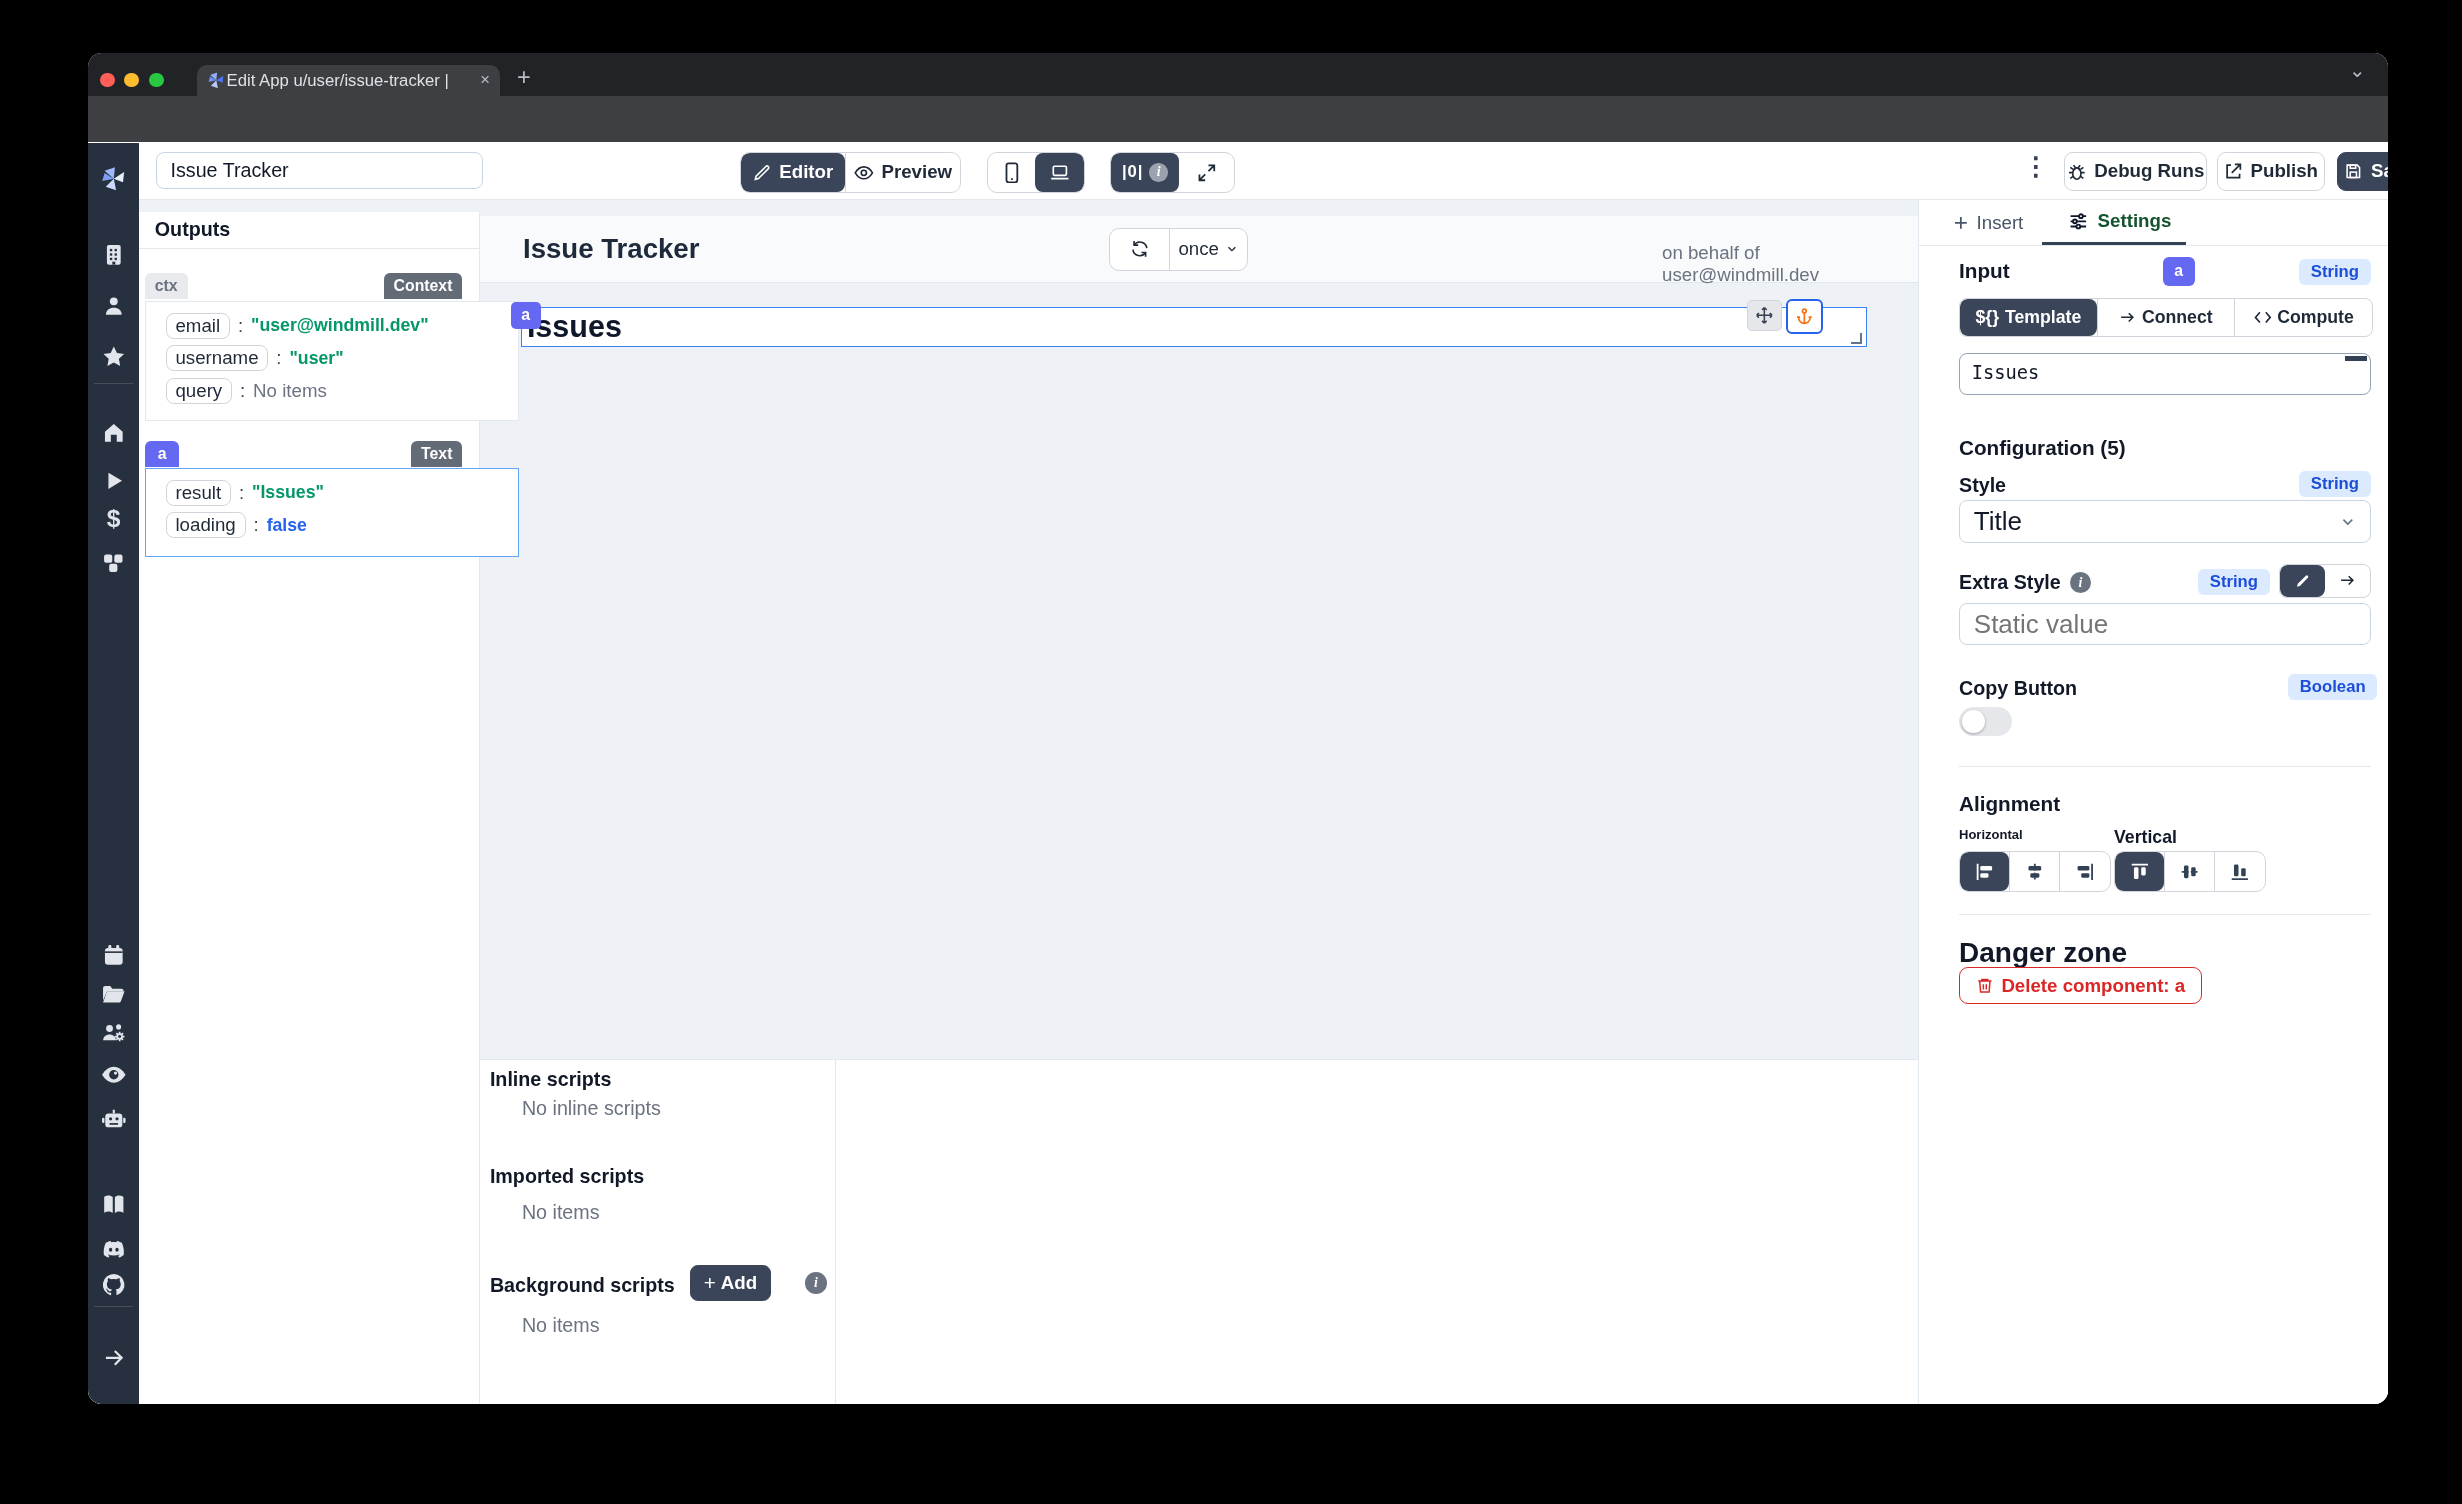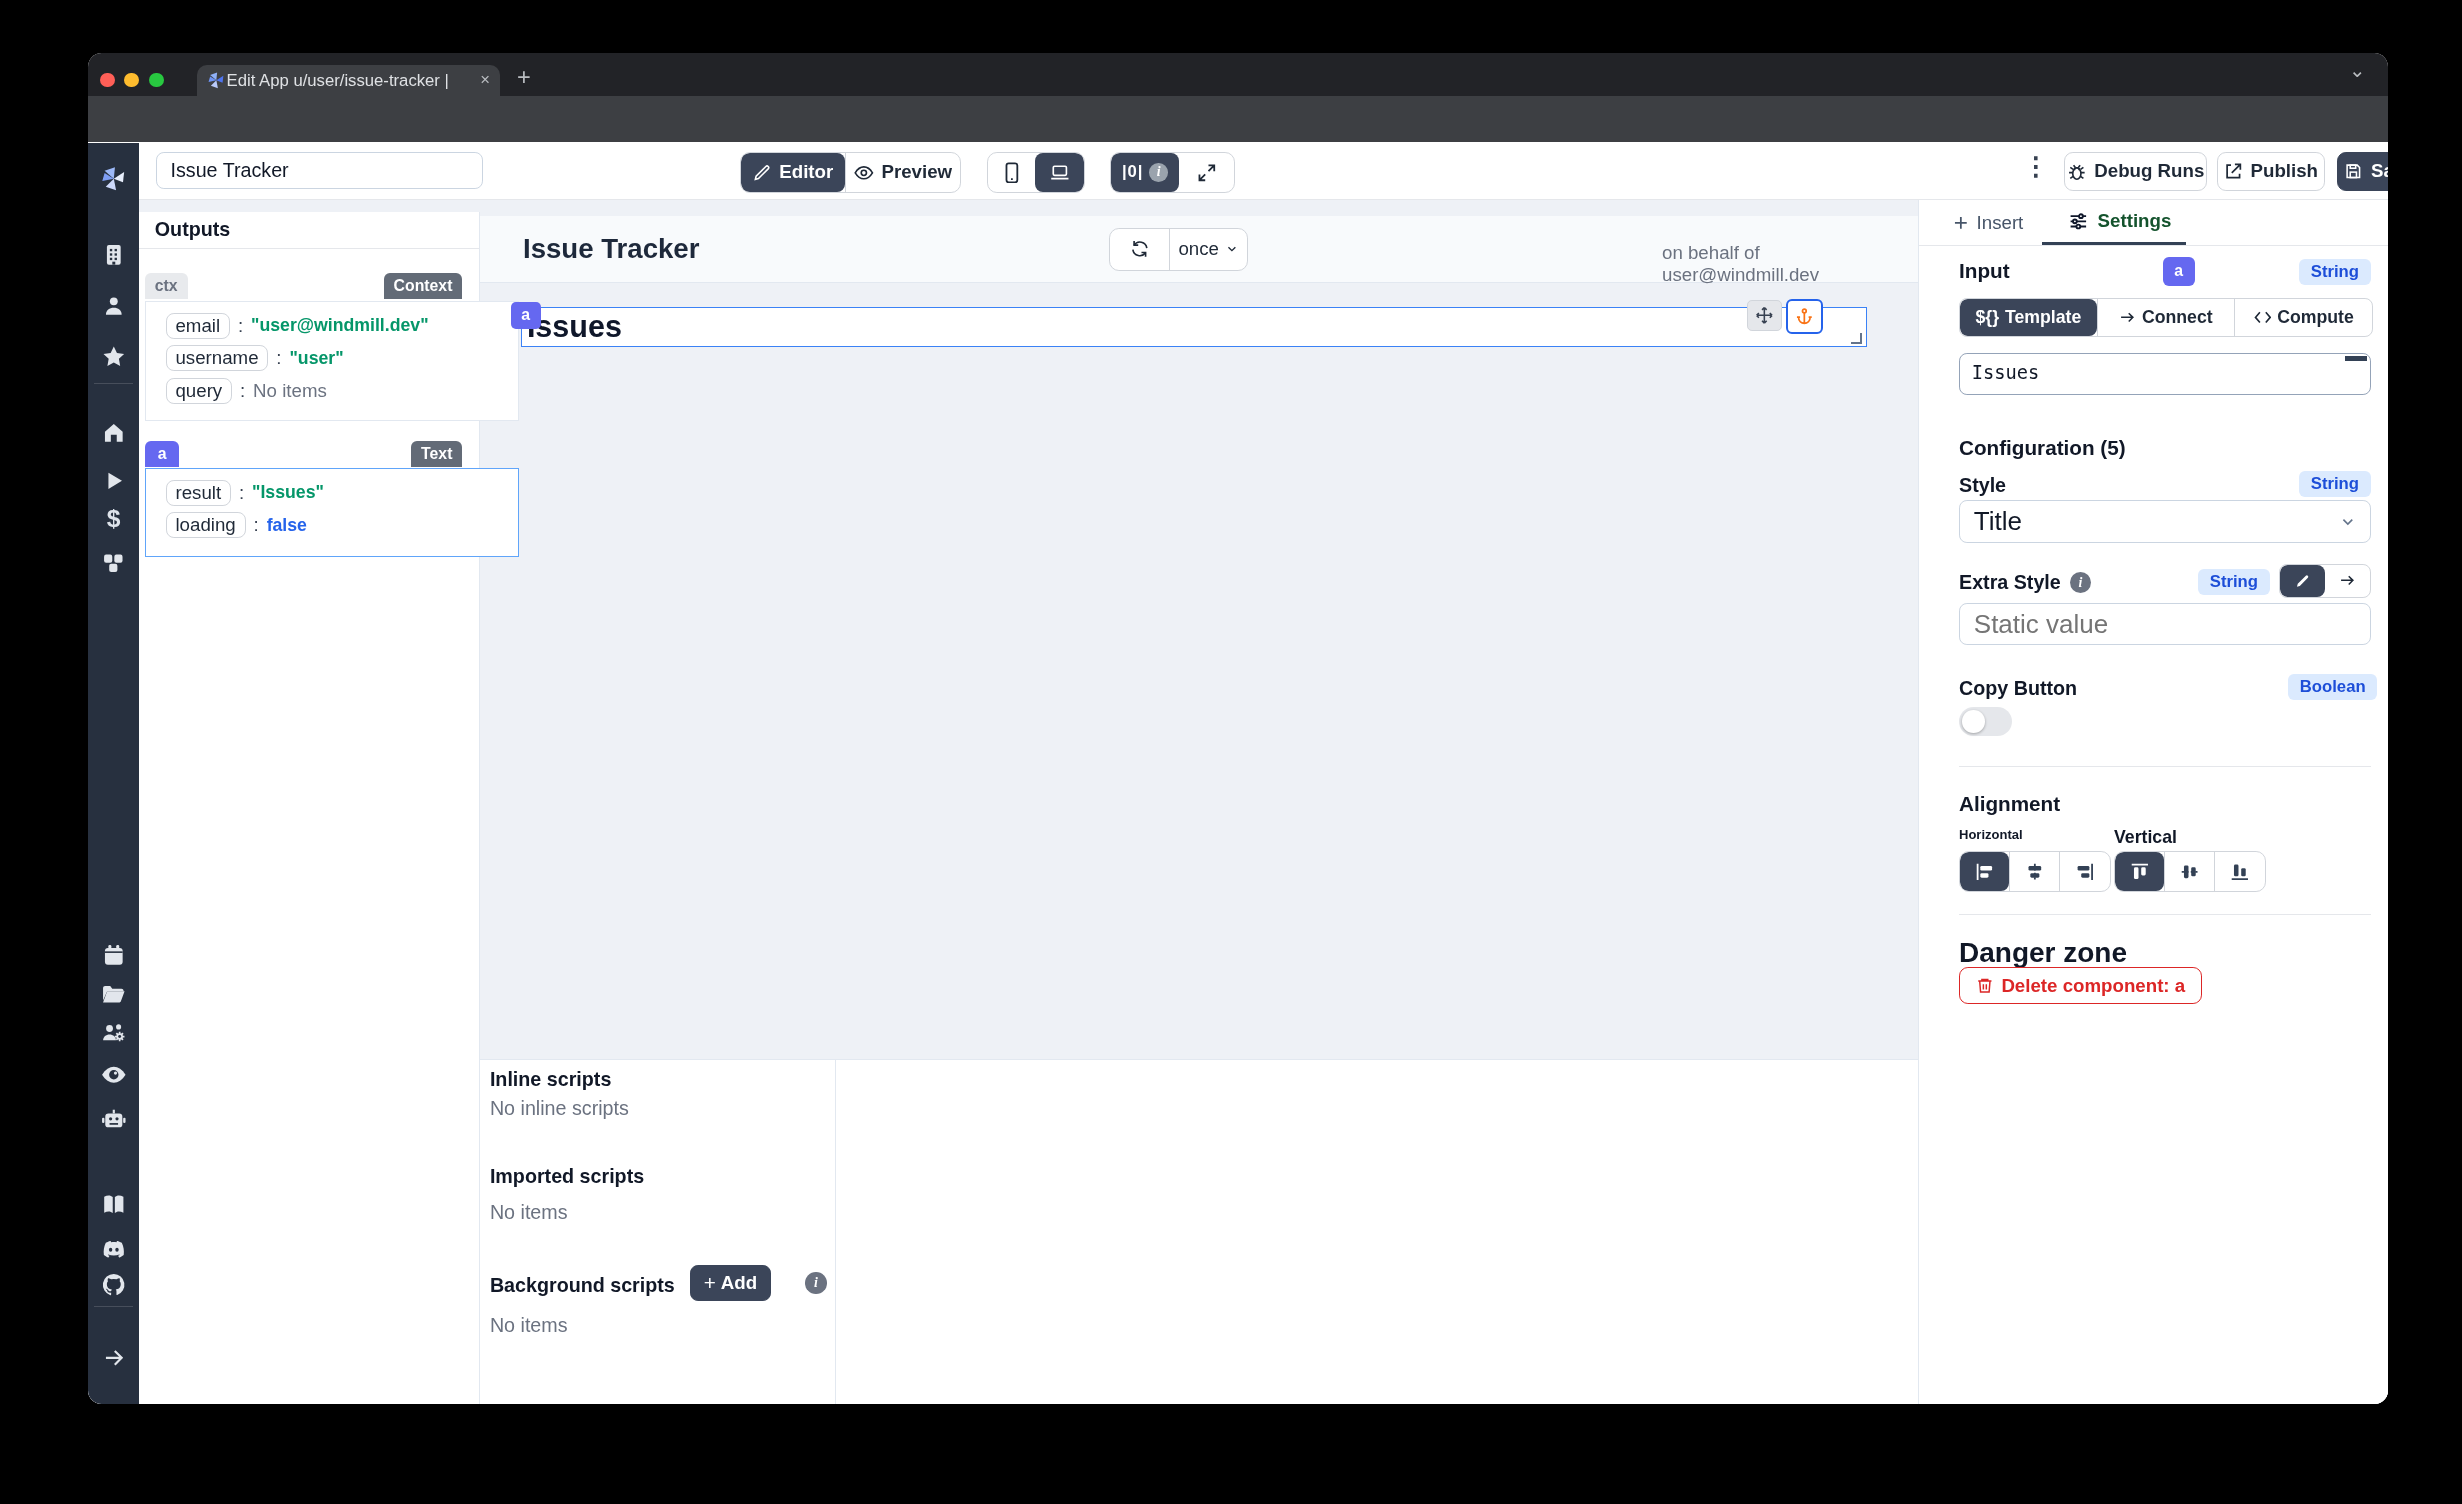--- a/index.html
+++ b/index.html
@@ -38,21 +38,21 @@
   .colon{color:#374151;font-size:18.7px;}
   .val-str{color:#059669;font-size:17.7px;font-weight:bold;}
   .val-bool{color:#2563eb;font-size:17.7px;font-weight:bold;}
   .val-none{color:#6b7280;font-size:18.7px;}
   #canvascol{position:absolute;left:341px;top:0;width:1438px;height:1204px;}
   #canvashead{position:absolute;left:0;top:15.8px;width:1438px;height:67px;background:#f8fafc;border-bottom:1px solid #e2e8f0;box-sizing:border-box;}
   #comp{position:absolute;left:41px;top:107px;width:1346px;height:40px;background:#fff;border:1.5px solid #3b82f6;box-sizing:border-box;}
   .comp-tag{position:absolute;left:30.5px;top:102px;width:30.5px;height:26.6px;background:#6568f0;border-radius:4.9px;color:#fff;font-size:15.8px;font-weight:bold;display:flex;align-items:center;justify-content:center;z-index:3;}
   #scriptspanel{position:absolute;left:0;top:859px;width:1438px;height:345px;background:#fff;border-top:1px solid #e2e8f0;box-sizing:border-box;}
   .sec-title{font-size:19.7px;font-weight:bold;color:#111827;}
-  .sec-empty{font-size:19.7px;color:#6b7280;}
+  .sec-empty{font-size:19.7px;color:#6b7280;margin-left:32px;}
   #rightpanel{position:absolute;left:1779px;top:0;width:470px;height:1204px;background:#fff;border-left:1px solid #e2e8f0;box-sizing:border-box;}
   .rp-label{font-size:19.7px;font-weight:bold;color:#111827;}
   .badge-type{background:#dbeafe;color:#1d4ed8;font-size:16.7px;font-weight:bold;border-radius:5.9px;padding:3px 11.8px;}
   .rp-input{border:1px solid #cbd5e1;border-radius:7.9px;background:#fff;box-sizing:border-box;font-size:26px;color:#111827;}
   .divider{position:absolute;left:40px;width:412px;height:1px;background:#e5e7eb;}
   .al-cell{width:49px;display:flex;align-items:center;justify-content:center;color:#334155;}
   .al-cell.dark{background:#3b4559;color:#fff;border-radius:7.9px;}
   .infocircle{width:21.7px;height:21.7px;border-radius:50%;background:#6b7280;color:#fff;font-size:13.8px;font-weight:bold;display:inline-flex;align-items:center;justify-content:center;font-family:"Liberation Serif",serif;font-style:italic;}
   svg{display:block;}
 </style>

